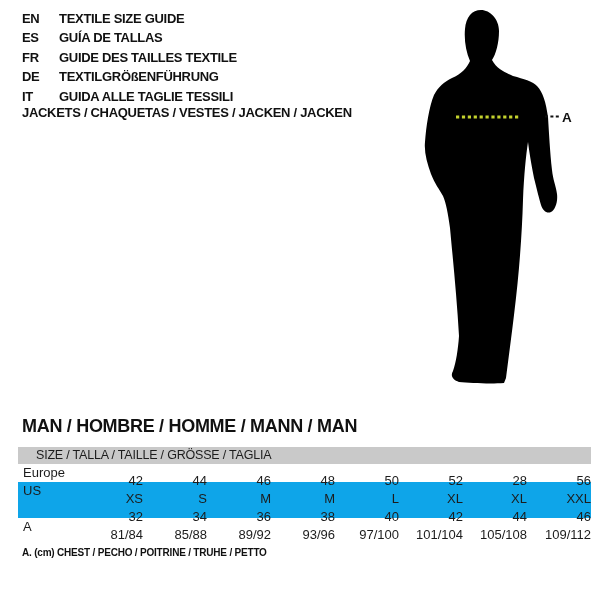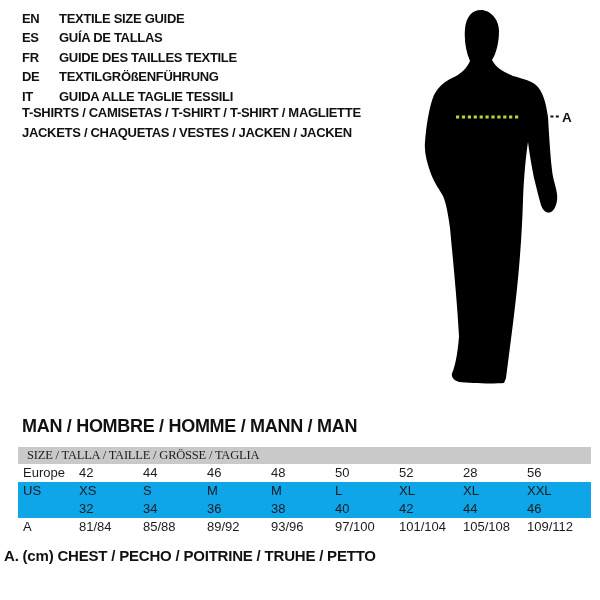--- a/index.html
+++ b/index.html
@@ -23,30 +23,30 @@
   .figure-svg { position:absolute; left:405px; top:0; }
   
   .section-title {
     position:absolute; left:22px; top:416px;
     font-weight:bold; font-size:18px; letter-spacing:-0.3px;
   }
   
   .size-table { position:absolute; left:18px; top:447px; width:573px; font-size:13px; color:#1c1c1c; }
   .t-header {
     height:17px; line-height:17px; background:#c9c9c9;
-    padding-left:9px; font-size:12.5px; letter-spacing:-0.2px; color:#1d1d1d;font-family:Liberation Serif, serif;
+    padding-left:18px; font-size:12.5px; letter-spacing:-0.2px; color:#1d1d1d;
   }
   .t-row { display:flex; height:18px; line-height:18px; }
   .t-row.shade { background:#0ea5e9; }
   .t-label { width:56px; padding-left:5px; }
-  .t-cell { flex:1; text-align:left; }
+  .t-cell { flex:1; text-align:right;margin-top:8px; }
   
   .footnote {
-    position:absolute; left:4px; top:547px;
-    font-weight:bold; font-size:15px; letter-spacing:-0.2px;
+    position:absolute; left:22px; top:547px;
+    font-weight:bold; font-size:10px; letter-spacing:-0.2px;
   }
 </style>
 </head>
 <body>
 
 <div class="page">
 
   <div class="lang-list">
     <div class="lang-row">
       <span class="lang-code">EN</span><span>TEXTILE SIZE GUIDE</span>
@@ -59,21 +59,20 @@
     </div>
     <div class="lang-row">
       <span class="lang-code">DE</span><span>TEXTILGRÖßENFÜHRUNG</span>
     </div>
     <div class="lang-row">
       <span class="lang-code">IT</span><span>GUIDA ALLE TAGLIE TESSILI</span>
     </div>
   </div>
 
   <div class="categories">
-    <div>T-SHIRTS / CAMISETAS / T-SHIRT / T-SHIRT / MAGLIETTE</div>
     <div>JACKETS / CHAQUETAS / VESTES / JACKEN / JACKEN</div>
   </div>
 
   <svg class="figure-svg" width="190" height="400" viewBox="405 0 190 400" xmlns="http://www.w3.org/2000/svg">
     <path fill="#000000" d="
       M 481 10
       C 490 10 499 19 499 31
       C 499 43 496 54 492 60
       C 497 69 504 72 513 76
       C 524 79 532 81 537 86

